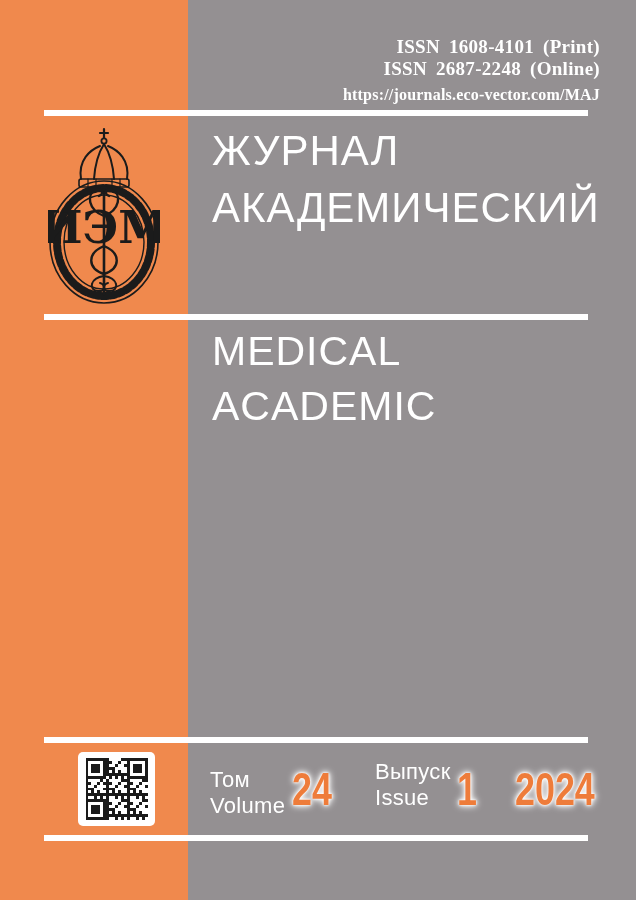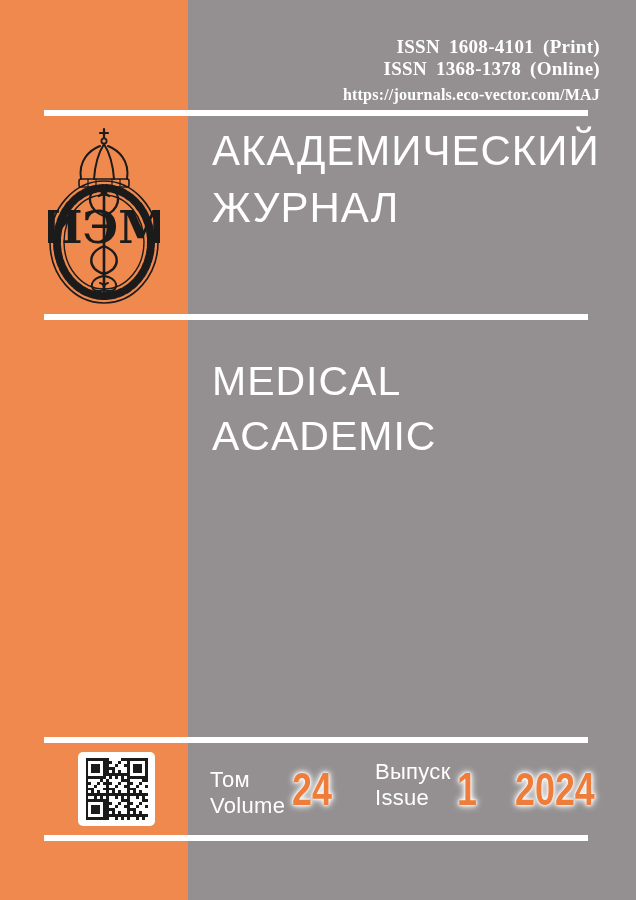--- a/index.html
+++ b/index.html
@@ -19,21 +19,21 @@
   .issn-block{position:absolute;right:36px;top:36px;text-align:right;color:#fff;
     font-family:"Liberation Serif",serif;font-weight:bold;}
   .issn-line{font-size:19px;line-height:22px;word-spacing:4px;letter-spacing:.3px;}
   .issn-url{font-size:16px;line-height:19px;margin-top:5px;letter-spacing:.2px;}
 
   .logo{position:absolute;left:48px;top:126px;width:112px;height:180px;}
   .logo svg{display:block;width:100%;height:100%;}
 
   .title{position:absolute;left:212px;color:#fff;letter-spacing:1px;font-weight:400;}
   .title-ru{top:122px;font-size:42px;line-height:57px;}
-  .title-en{top:354px;font-size:41px;line-height:55px;}
+  .title-en{top:324px;font-size:41px;line-height:55px;}
 
   .qr-box{position:absolute;left:78px;top:752px;width:77px;height:74px;background:#fff;
     border-radius:5px;box-sizing:border-box;padding:6px;}
   .qr-box svg{display:block;width:100%;height:100%;}
 
   .footer-label{position:absolute;color:#fff;font-size:22px;line-height:26px;letter-spacing:.3px;}
   .vol-labels{left:210px;top:759px;margin-top:8px;}
   .issue-labels{left:375px;top:759px;}
 
   .big-num{position:absolute;top:766px;font-size:46px;line-height:1;font-weight:bold;
@@ -51,21 +51,21 @@
 
   <div class="orange-panel"></div>
 
   <div class="hline l1"></div>
   <div class="hline l2"></div>
   <div class="hline l3"></div>
   <div class="hline l4"></div>
 
   <div class="issn-block">
     <div class="issn-line">ISSN 1608-4101 (Print)</div>
-    <div class="issn-line">ISSN 1368-1378 (Online)</div>
+    <div class="issn-line">ISSN 2687-2248 (Online)</div>
     <div class="issn-url">https://journals.eco-vector.com/MAJ</div>
   </div>
 
   <div class="logo">
     <svg viewBox="0 0 112 180" xmlns="http://www.w3.org/2000/svg">
       <g stroke="#1B1B1B" fill="none" stroke-linecap="round">
 
         <ellipse cx="56" cy="116" rx="54" ry="61" stroke-width="1.6"></ellipse>
         <ellipse cx="56" cy="116" rx="47" ry="54" stroke-width="8" stroke-dasharray="4.5 3"></ellipse>
         <ellipse cx="56" cy="116" rx="40" ry="47" stroke-width="1.4"></ellipse>
@@ -86,22 +86,22 @@
         <path d="M56,120 C39,127 39,142 56,148 M56,120 C73,127 73,142 56,148" stroke-width="2.4"></path>
 
         <path d="M56,150 C42,152 40,164 50,165 C58,166 57,158 52,157
                  M56,150 C70,152 72,164 62,165 C54,166 55,158 60,157" stroke-width="2"></path>
       </g>
       <text x="56" y="117" text-anchor="middle" font-family="DejaVu Serif, serif" font-weight="bold" font-size="45" fill="#1B1B1B">ИЭМ</text>
     </svg>
   </div>
 
   <div class="title title-ru">
+    <div>ЖУРНАЛ</div>
     <div>АКАДЕМИЧЕСКИЙ</div>
-    <div>ЖУРНАЛ</div>
   </div>
 
   <div class="title title-en">
     <div>MEDICAL</div>
     <div>ACADEMIC</div>
   </div>
 
   <div class="qr-box">
     <svg id="qr-svg" viewBox="0 0 21 21" xmlns="http://www.w3.org/2000/svg">
         <g fill="#1a1a1a" shape-rendering="crispEdges">

